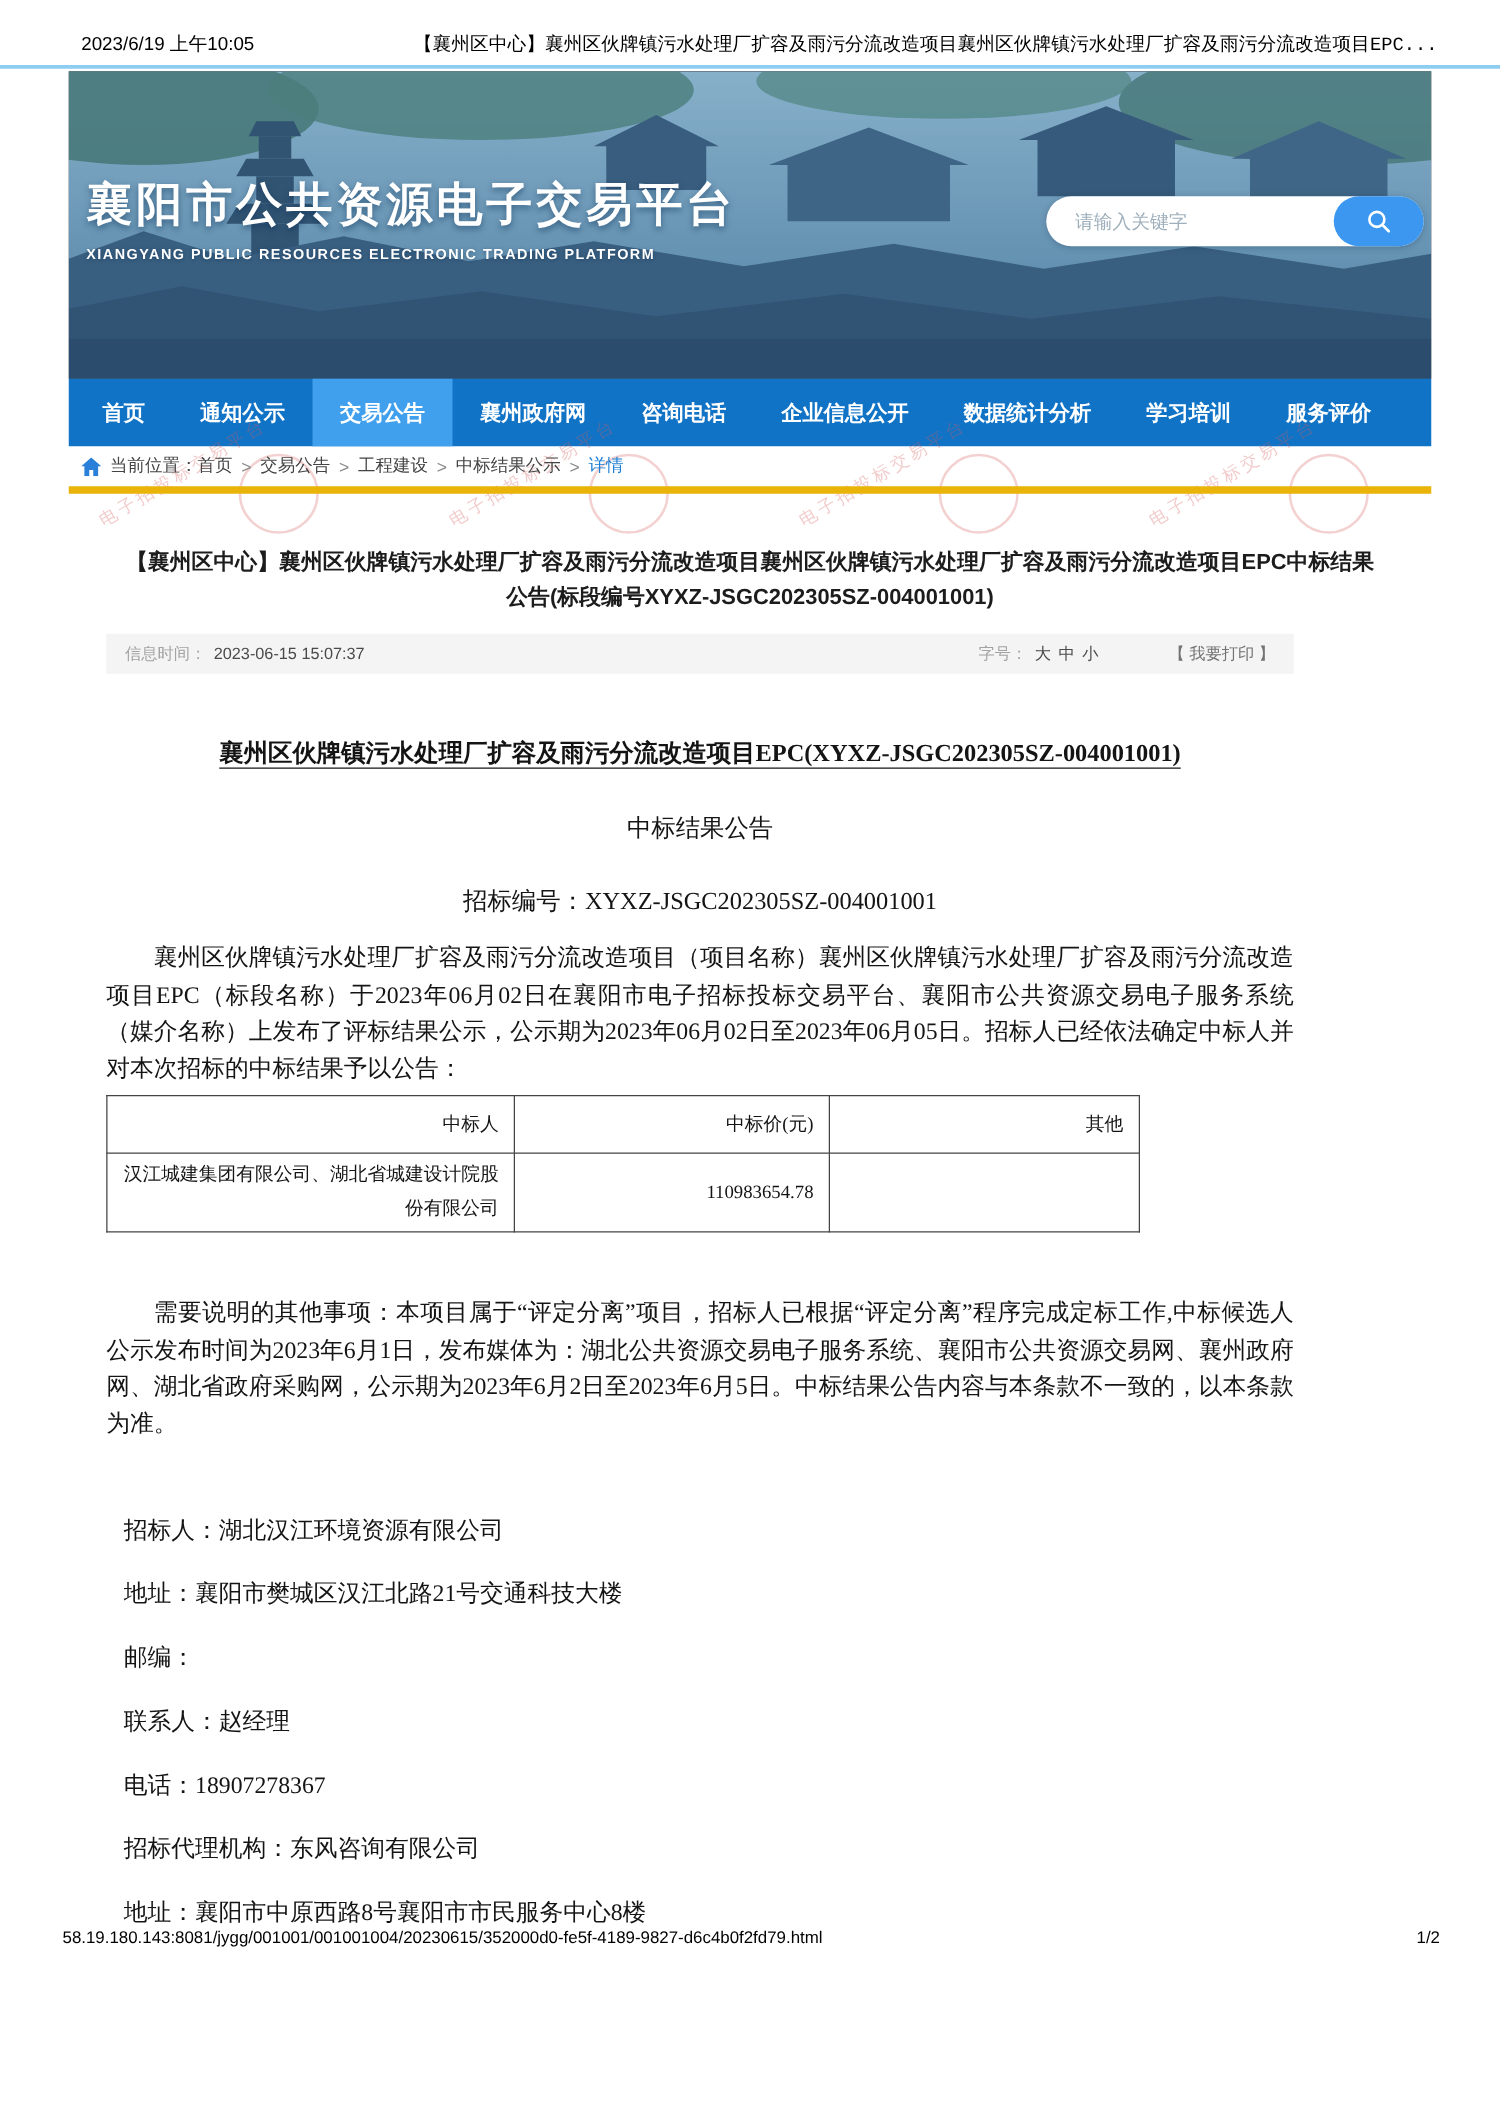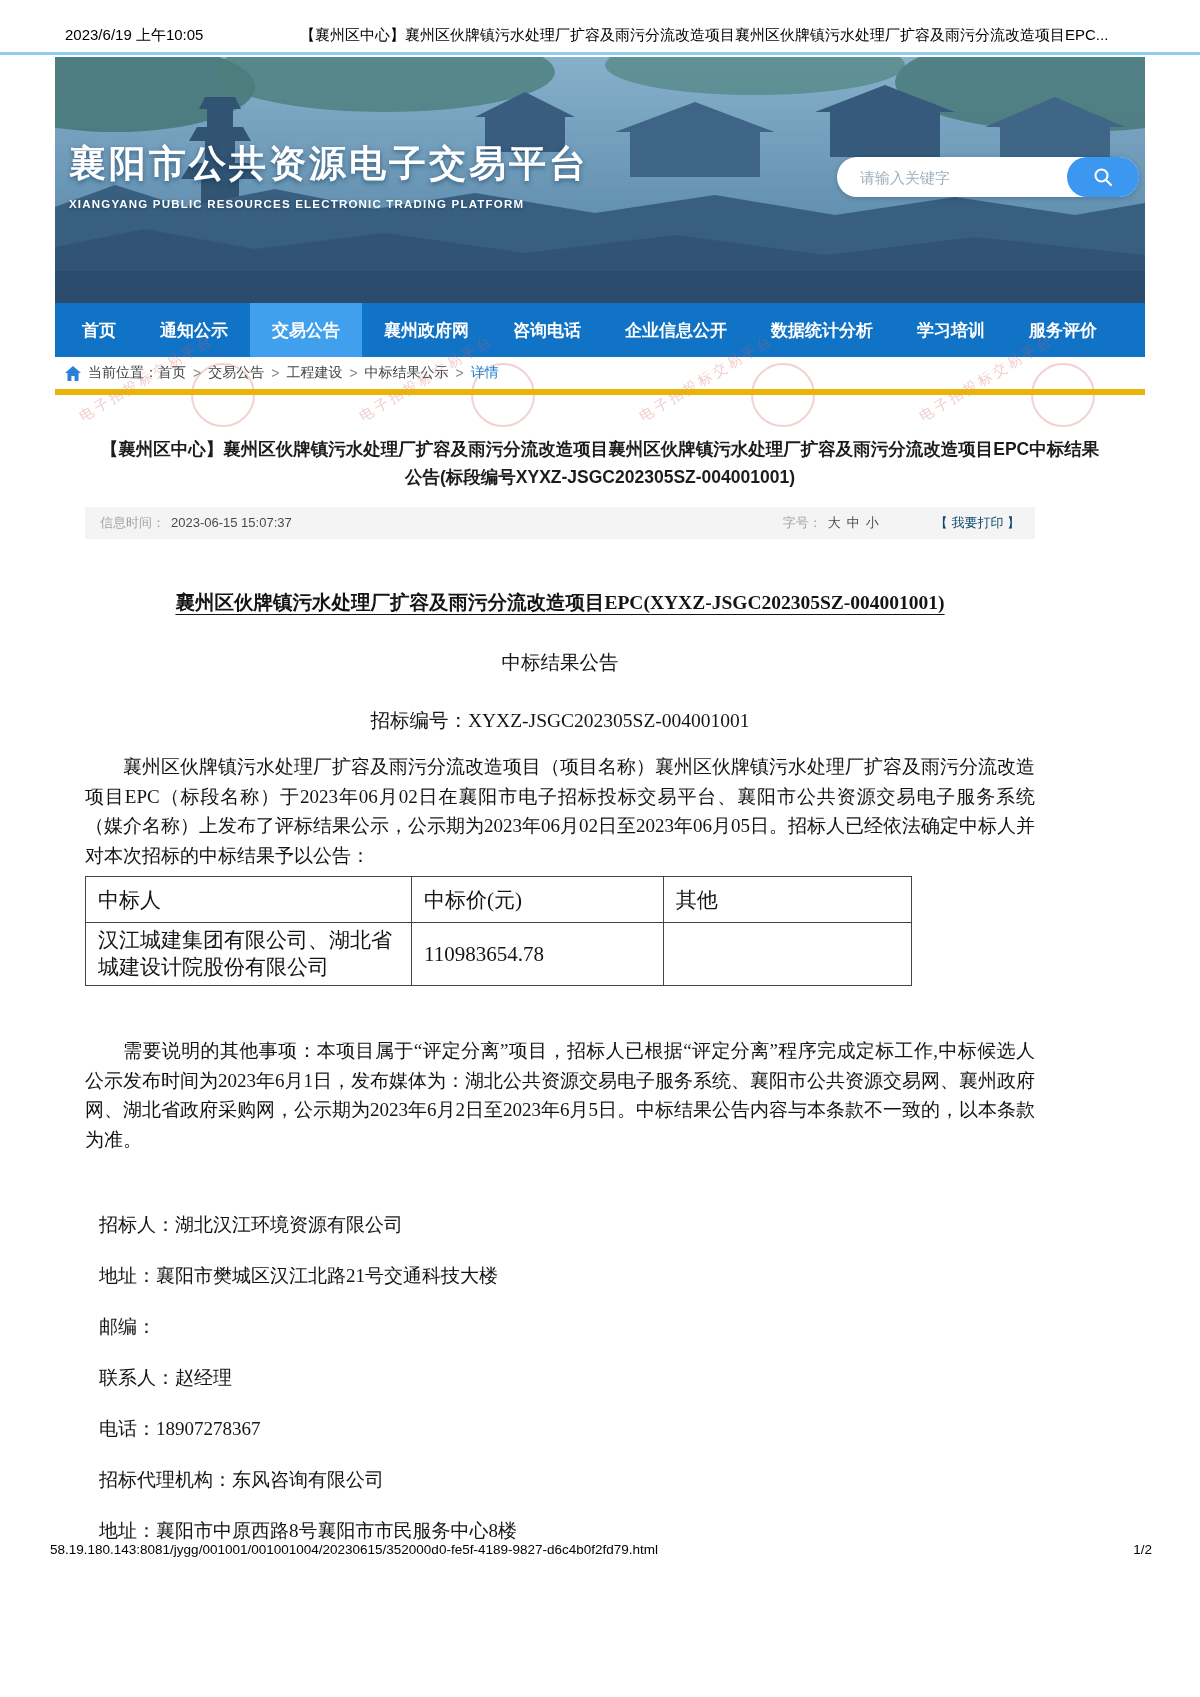--- a/index.html
+++ b/index.html
@@ -5,21 +5,21 @@
   * { margin:0; padding:0; box-sizing:border-box; }
   html,body { background:#fff; }
   body {
     width:1200px; height:1697px; position:relative;
     font-family:"Liberation Sans","DejaVu Sans",sans-serif;
     color:#1a1a1a; overflow:hidden;
   }
   
   .print-header { position:absolute; top:26px; left:55px; right:50px; display:flex; align-items:baseline; font-size:15px; color:#000; z-index:5;margin-left:10px;}
   .ph-date { width:235px; white-space:nowrap; }
-  .ph-title { flex:1; text-align:left; white-space:nowrap; overflow:hidden; }
+  .ph-title { flex:1; text-align:right; white-space:nowrap; overflow:hidden;font-family:Liberation Mono, monospace; }
   .top-line { position:absolute; top:52px; left:0; width:1200px; height:3px; background:#8ecdf2; }
 
   
   .page { position:absolute; left:55px; top:57px; width:1090px; }
 
   
   .banner { position:relative; height:246px; overflow:hidden; background:#0f172a; }
   .banner svg.bg { position:absolute; left:0; top:0; width:100%; height:100%; display:block; }
   .banner-text { position:absolute; left:14px; top:82px; color:#fff; z-index:2; }
   .site-title { font-size:37px; font-weight:bold; letter-spacing:3px; text-shadow:0 2px 5px rgba(0,40,80,.5); }
@@ -48,32 +48,32 @@
   .stamp .wm-text { position:absolute; left:6px; top:84px; transform:rotate(-31deg); transform-origin:left center; font-size:14px; letter-spacing:3px; color:rgba(214,90,90,.65); white-space:nowrap; }
 
   
   .article-title { margin:40px auto 0; width:1000px; max-width:96%; text-align:center; font-size:17.5px; font-weight:bold; line-height:28px; color:#1c1c1c; position:relative; z-index:3; }
   .info-bar { margin:16px 110px 0 30px; background:#f4f4f4; height:32px; display:flex; align-items:center; justify-content:space-between; font-size:13px; padding:0 15px; position:relative; z-index:3; }
   .info-left { color:#a3a3a3; }
   .info-left .t-val { color:#4a4a4a; margin-left:6px; }
   .info-right { display:flex; align-items:center; }
   .fs-label { color:#a3a3a3; }
   .fs-opt { color:#4a4a4a; cursor:pointer; margin-left:6px; }
-  .print-link { color:#0c4a6e; cursor:pointer; margin-left:56px; }
+  .print-link { color:#737373; cursor:pointer; margin-left:56px; }
 
   
   .doc { margin:0 110px 0 30px; font-family:"Liberation Serif","DejaVu Serif",serif; font-size:19px; color:#141414; position:relative; z-index:3; }
   .doc-heading { text-align:center; margin-top:50px; font-size:19.5px; font-weight:bold; text-decoration:underline; text-underline-offset:5px; }
   .doc-sub { text-align:center; margin-top:33px; font-size:19.5px; }
   .bid-line { text-align:center; margin-top:31px; font-size:19.5px; }
   .bid-no { text-underline-offset:4px; }
   .para { margin-top:18px; line-height:29.5px; text-indent:2em; text-align:justify; }
   .para2 { margin-top:50px; }
   table.result { border-collapse:collapse; width:87%; margin-top:6px; table-layout:fixed; }
-  table.result th, table.result td { border:1px solid #444; text-align:left; font-weight:normal; font-size:21px; padding:4px 12px; }
+  table.result th, table.result td { border:1px solid #444; text-align:right; font-weight:normal; font-size:15px; padding:4px 12px; }
   table.result th { height:46px; }
   table.result td { height:58px; line-height:27px; }
   .col1 { width:39.5%; } .col2 { width:30.5%; } .col3 { width:30%; }
 
   .contacts { margin-top:56px; }
   .contact-line { padding-left:14px; margin-bottom:22px; line-height:29px; }
 
   
   .footer { position:absolute; top:1542px; left:50px; right:48px; display:flex; justify-content:space-between; font-size:13.5px; color:#000; z-index:5; }
 </style>

